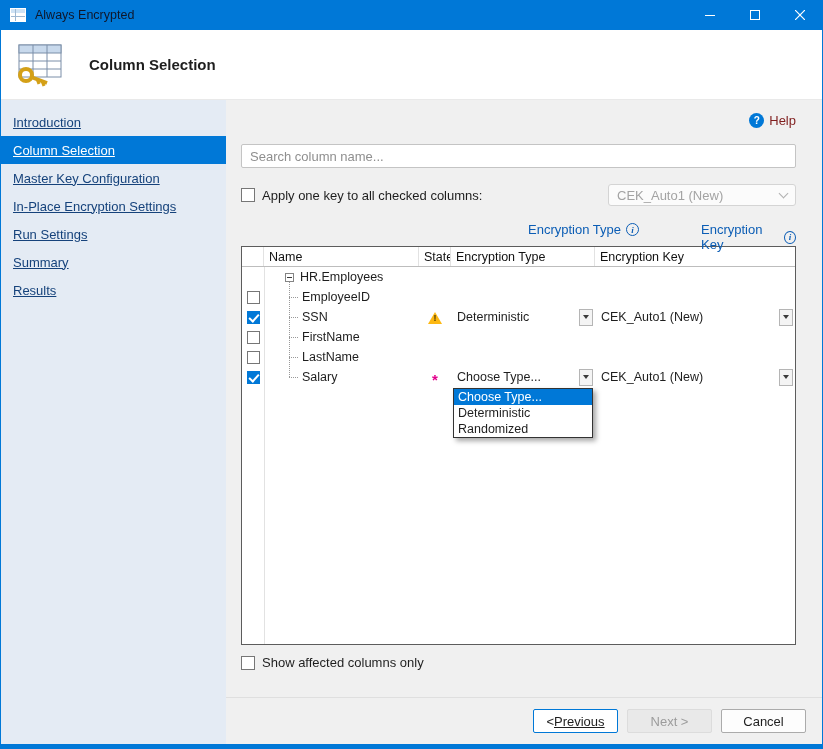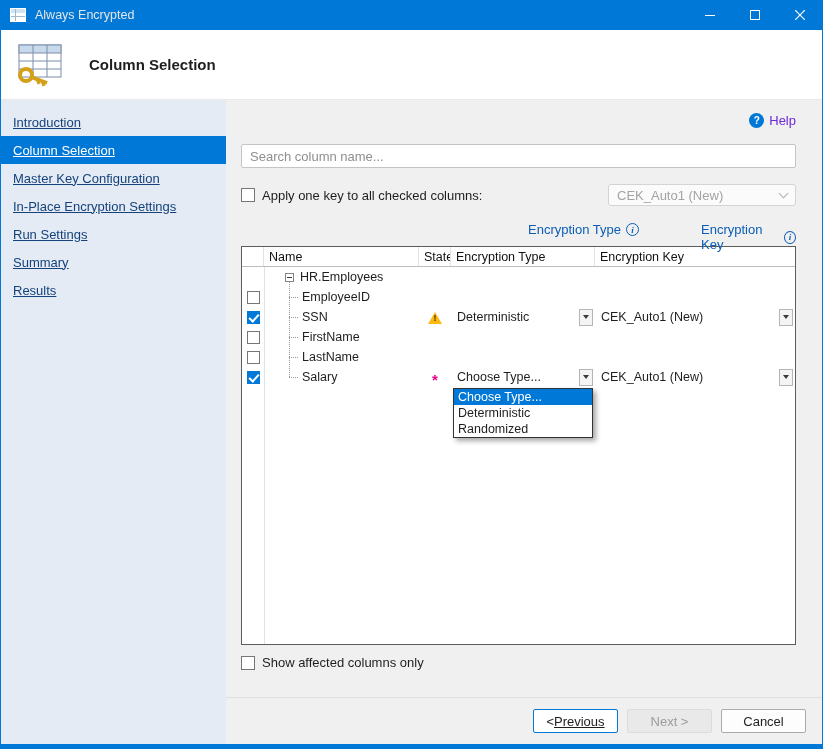--- a/index.html
+++ b/index.html
@@ -4,41 +4,41 @@
 <style>
   * { margin:0; padding:0; box-sizing:border-box; }
   body { font-family:"Liberation Sans","DejaVu Sans",sans-serif; font-size:13px; color:#1e1e1e; background:#fff; }
   .window { width:823px; height:749px; display:flex; flex-direction:column; border-left:1px solid #0078D7; border-right:1px solid #0078D7; position:relative; overflow:hidden; }
 
   
   .titlebar { height:30px; background:#0078D7; display:flex; align-items:center; flex:0 0 auto; }
   .app-icon { width:16px; height:14px; margin-left:9px; border:1px solid #fff; background:linear-gradient(#cfe3f5 30%, #fff 30%); position:relative; }
   .app-icon:before { content:""; position:absolute; left:4px; top:0; bottom:0; border-left:1px solid #9db8d2; }
   .app-icon:after { content:""; position:absolute; left:0; right:0; top:7px; border-top:1px solid #9db8d2; }
-  .win-title { color:#e5e5e5; font-size:12.5px; margin-left:9px; flex:1; }
+  .win-title { color:#0f172a; font-size:12.5px; margin-left:9px; flex:1; }
   .win-btn { width:45px; height:30px; display:flex; align-items:center; justify-content:center; background:transparent; border:none; cursor:default; }
   .win-btn svg { display:block; }
 
   
   .wiz-header { height:70px; background:#fff; display:flex; align-items:center; border-bottom:1px solid #e9e9e9; flex:0 0 auto; }
   .wiz-icon { margin-left:12px; }
   .wiz-title { font-size:15px; font-weight:bold; margin-left:24px; }
 
   
   .content { flex:1 1 auto; display:flex; min-height:0; }
   .sidebar { width:225px; background:#E4EBF4; padding-top:8px; flex:0 0 auto; }
   .nav-item { height:28px; display:flex; align-items:center; padding-left:12px; color:#15427B; cursor:default;text-decoration:underline; }
   .nav-item.selected { background:#0078D7; color:#fff; }
 
   .main { flex:1; background:#F0F0F0; display:flex; flex-direction:column; min-width:0; }
   .main-content { flex:1; padding:10px 26px 0 15px; position:relative; }
 
   .help-row { display:flex; justify-content:flex-end; align-items:center; height:20px; margin-bottom:14px; gap:5px; cursor:default; }
   .help-icon { width:15px; height:15px; border-radius:50%; background:#0078D7; color:#fff; font-size:10px; font-weight:bold; display:inline-flex; align-items:center; justify-content:center; }
-  .help-label { color:#6d28d9; }
+  .help-label { color:#7f1d1d; }
 
   .search-input { width:100%; height:24px; border:1px solid #c4c4c4; border-radius:2px; padding:0 8px; font-size:13px; color:#6d28d9; font-family:inherit; background:#fff; }
   .search-input::placeholder { color:#8f8f8f; }
 
   .apply-row { display:flex; align-items:center; margin-top:16px; height:22px; }
   .checkbox { width:14px; height:14px; background:#fff; border:1px solid #767676; display:inline-block; position:relative; flex:0 0 auto; }
   .checkbox.checked { background:#0078D7; border-color:#0078D7; }
   .checkbox.checked:after { content:""; position:absolute; left:4px; top:1px; width:4px; height:8px; border:solid #fff; border-width:0 2px 2px 0; transform:rotate(42deg); }
   .apply-label { margin-left:7px; flex:1; }
   .key-dropdown { width:188px; height:22px; background:#fbfbfb; border:1px solid #d4d4d4; border-radius:3px; display:flex; align-items:center; padding:0 8px; color:#a3a3a3; }

